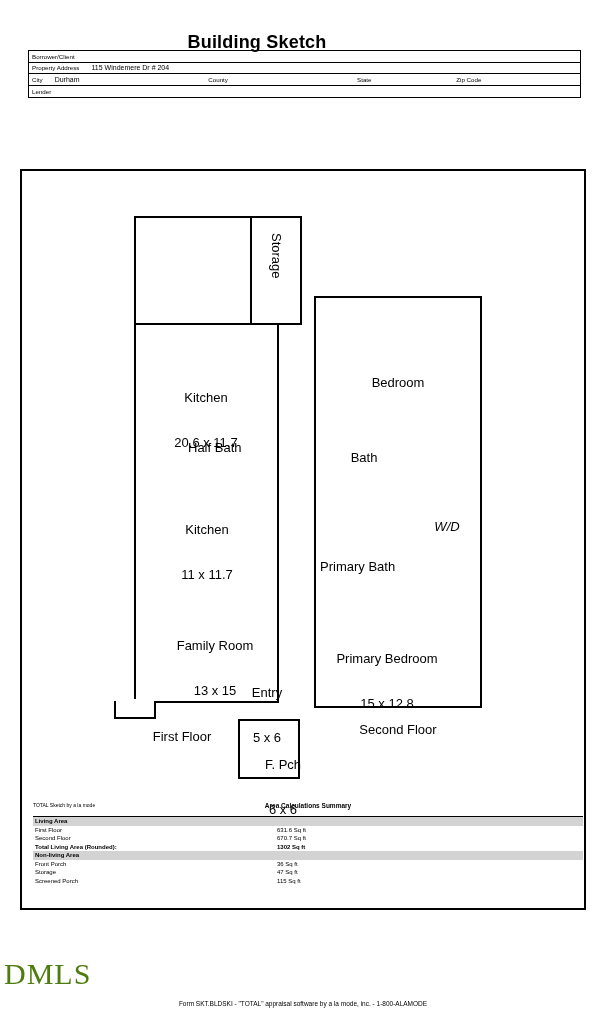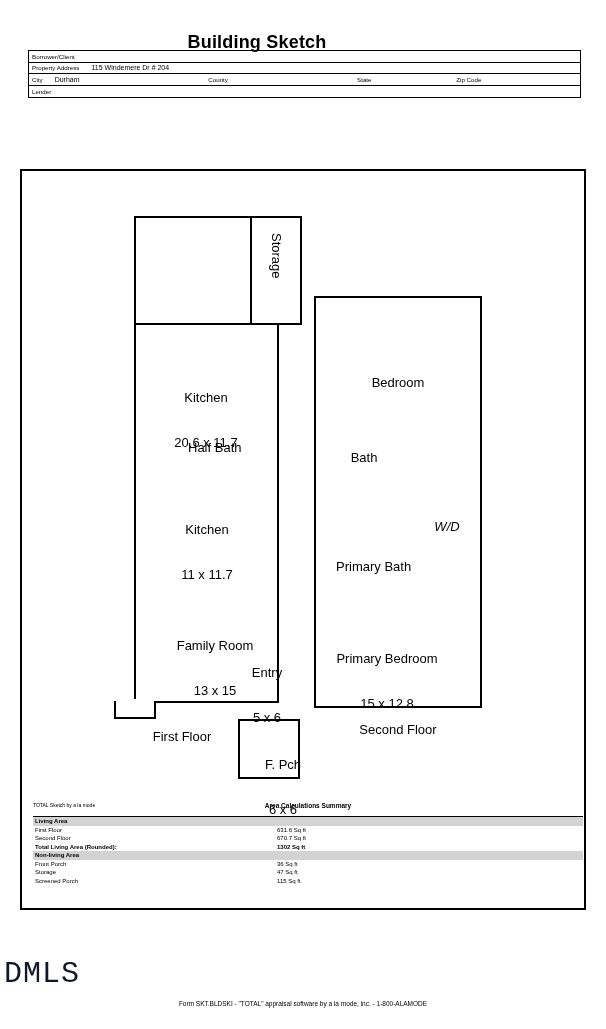--- a/index.html
+++ b/index.html
@@ -140,23 +140,23 @@
   }
   .calc-row.total { font-weight: bold; }
   .c-name { width: 44%; padding-left: 2px; }
   .c-val  { width: 30%; text-align: left; }
 
   
   .dmls {
     position: absolute;
     left: 4px;
     top: 957px;
-    font-family: Liberation Mono, monospace;
+    font-family: Liberation Serif, serif;
     font-size: 30px;
-    color: #0f172a;
+    color: #4d7c0f;
     letter-spacing: 1px;
   }
   .footer-note {
     position: absolute;
     left: 0;
     top: 1000px;
     width: 606px;
     text-align: center;
     font-size: 6.5px;
   }
@@ -228,41 +228,41 @@
     <div class="lbl" style="left:110px; top:321px; width:150px;">
       <div>Kitchen</div>
       <div>11 x 11.7</div>
     </div>
 
     <div class="lbl" style="left:108px; top:437px; width:170px;text-align:center;">
       <div>Family Room</div>
       <div>13 x 15</div>
     </div>
 
-    <div class="lbl" style="left:200px; top:464px; width:90px;">
+    <div class="lbl" style="left:200px; top:484px; width:90px;">
       <div>Entry</div>
       <div>5 x 6</div>
     </div>
 
     <div class="lbl" style="left:231px; top:556px; width:60px;">
       <div>F. Pch</div>
       <div>6 x 6</div>
     </div>
 
     <div class="lbl big" style="left:100px; top:558px; width:120px;">First Floor</div>
 
     <div class="lbl" style="left:292px; top:174px; width:168px;">
       <div>Bedroom</div>
     </div>
 
     <div class="lbl" style="left:292px; top:279px; width:100px;">Bath</div>
 
     <div class="lbl" style="left:385px; top:348px; width:80px;font-style:italic;">W/D</div>
 
-    <div class="lbl" style="left:292px; top:388px; width:150px; text-align:left; padding-left:22px;">Primary Bath</div>
+    <div class="lbl" style="left:292px; top:388px; width:150px; text-align:left; padding-left:6px;">Primary Bath</div>
 
     <div class="lbl" style="left:292px; top:450px; width:146px;">
       <div>Primary Bedroom</div>
       <div>15 x 12.8</div>
     </div>
 
     <div class="lbl big" style="left:292px; top:551px; width:168px;">Second Floor</div>
 
   </div>
 </div>

